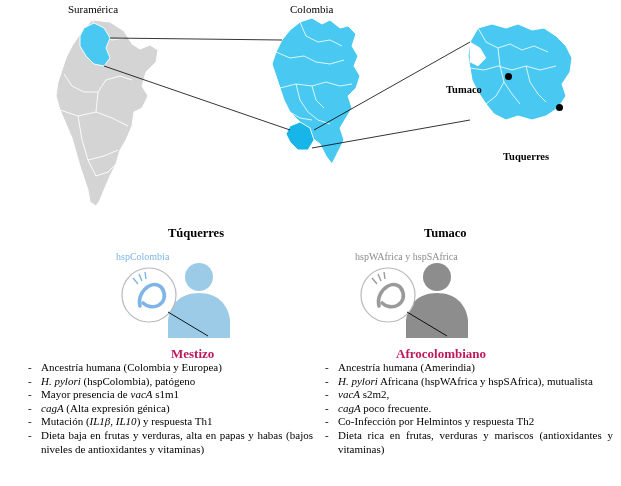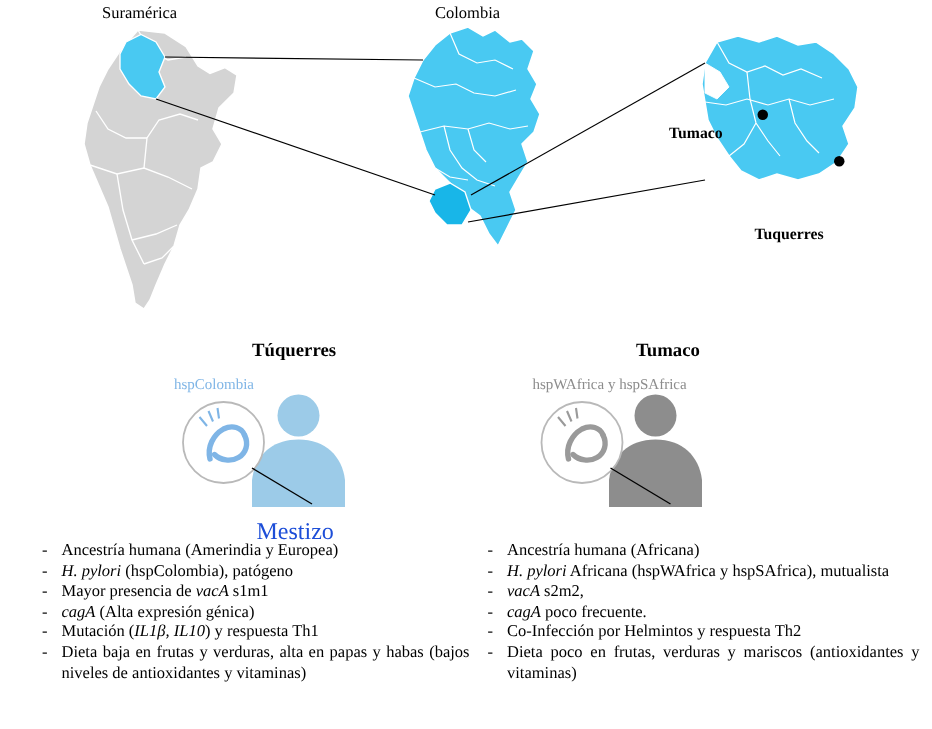--- a/index.html
+++ b/index.html
@@ -77,24 +77,24 @@
     font-family: "Liberation Serif", serif;
     font-size: 10px;
     white-space: nowrap;
   }
   #hsp-left { left: 116px; top: 251px; color: #7fb5e6; }
   #hsp-right { left: 355px; top: 251px; color: #8c8c8c; }
 
   .group-title {
     position: absolute;
     font-family: "Liberation Serif", serif;
-    font-size: 16px;
-    font-weight: normal;
-    white-space: nowrap;
-    color: #1d4ed8;
+    font-size: 13px;
+    font-weight: bold;
+    white-space: nowrap;
+    color: #be185d;
   }
   #title-mestizo { left: 171px; top: 346px; }
   #title-afro { left: 396px; top: 346px; }
 
   .bullets {
     position: absolute;
     font-family: "Liberation Serif", serif;
     font-size: 11px;
     line-height: 13.6px;
     color: #000;
@@ -216,25 +216,26 @@
   <div class="dot" id="dot-tumaco"></div>
   <div class="dot" id="dot-tuquerres"></div>
 
   <div class="col-title" id="title-tuquerres-col">Túquerres</div>
   <div class="col-title" id="title-tumaco-col">Tumaco</div>
 
   <div class="hsp-label" id="hsp-left">hspColombia</div>
   <div class="hsp-label" id="hsp-right">hspWAfrica y hspSAfrica</div>
 
   <div class="group-title" id="title-mestizo">Mestizo</div>
+  <div class="group-title" id="title-afro">Afrocolombiano</div>
 
   <div class="bullets" id="bullets-left">
       <div class="bullet-row">
         <span class="bullet-dash">-</span>
-        <span class="bullet-text">Ancestría humana (Amerindia y Europea)</span>
+        <span class="bullet-text">Ancestría humana (Colombia y Europea)</span>
       </div>
       <div class="bullet-row">
         <span class="bullet-dash">-</span>
         <span class="bullet-text"><i>H. pylori</i> (hspColombia), patógeno</span>
       </div>
       <div class="bullet-row">
         <span class="bullet-dash">-</span>
         <span class="bullet-text">Mayor presencia de <i>vacA</i> s1m1</span>
       </div>
       <div class="bullet-row">
@@ -246,37 +247,37 @@
         <span class="bullet-text">Mutación (<i>IL1β, IL10</i>) y respuesta Th1</span>
       </div>
       <div class="bullet-row">
         <span class="bullet-dash">-</span>
         <span class="bullet-text">Dieta baja en frutas y verduras, alta en papas y habas (bajos niveles de antioxidantes y vitaminas)</span>
       </div>
     </div>
   <div class="bullets" id="bullets-right">
       <div class="bullet-row">
         <span class="bullet-dash">-</span>
-        <span class="bullet-text">Ancestría humana (Africana)</span>
+        <span class="bullet-text">Ancestría humana (Amerindia)</span>
       </div>
       <div class="bullet-row">
         <span class="bullet-dash">-</span>
         <span class="bullet-text"><i>H. pylori</i> Africana (hspWAfrica y hspSAfrica), mutualista</span>
       </div>
       <div class="bullet-row">
         <span class="bullet-dash">-</span>
         <span class="bullet-text"><i>vacA</i> s2m2,</span>
       </div>
       <div class="bullet-row">
         <span class="bullet-dash">-</span>
         <span class="bullet-text"><i>cagA</i> poco frecuente.</span>
       </div>
       <div class="bullet-row">
         <span class="bullet-dash">-</span>
         <span class="bullet-text">Co-Infección por Helmintos y respuesta Th2</span>
       </div>
       <div class="bullet-row">
         <span class="bullet-dash">-</span>
-        <span class="bullet-text">Dieta poco en frutas, verduras y mariscos (antioxidantes y vitaminas)</span>
+        <span class="bullet-text">Dieta rica en frutas, verduras y mariscos (antioxidantes y vitaminas)</span>
       </div>
     </div>
 
 </div>
 
 </body></html>

